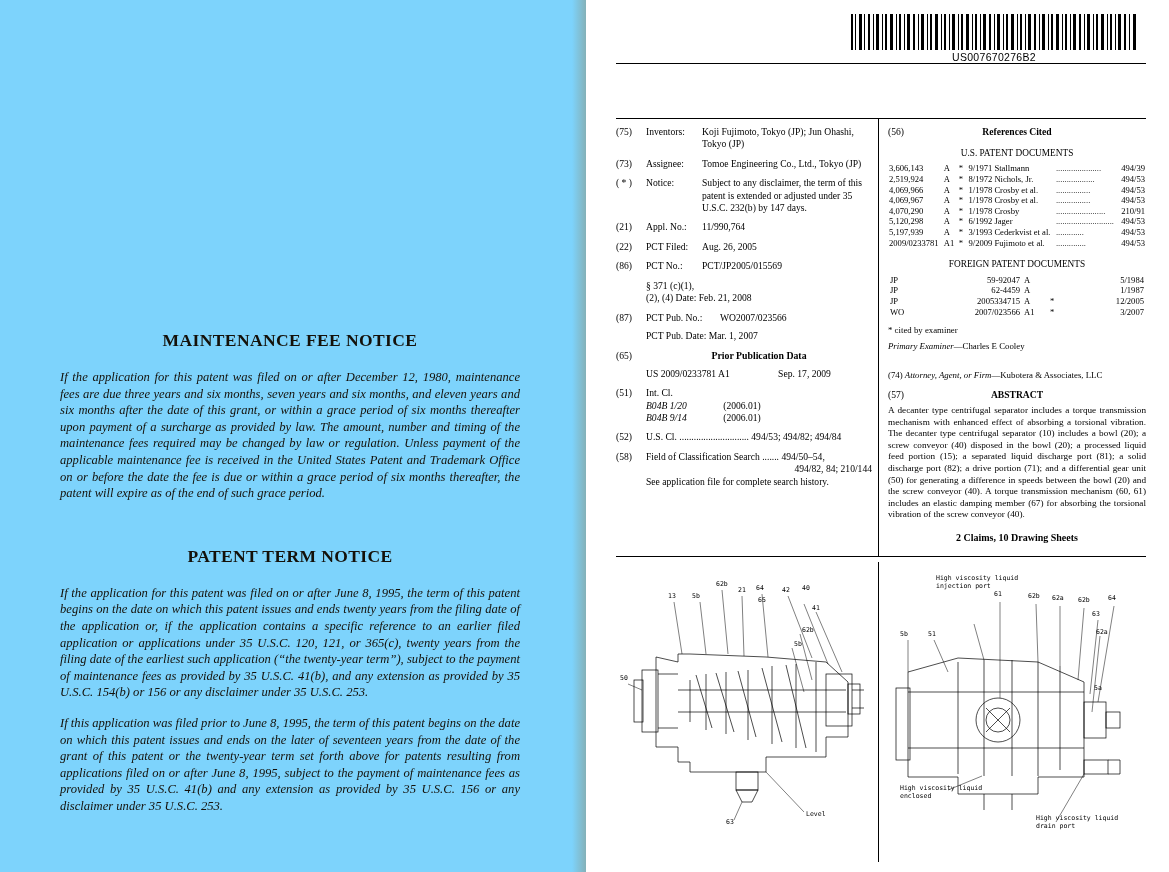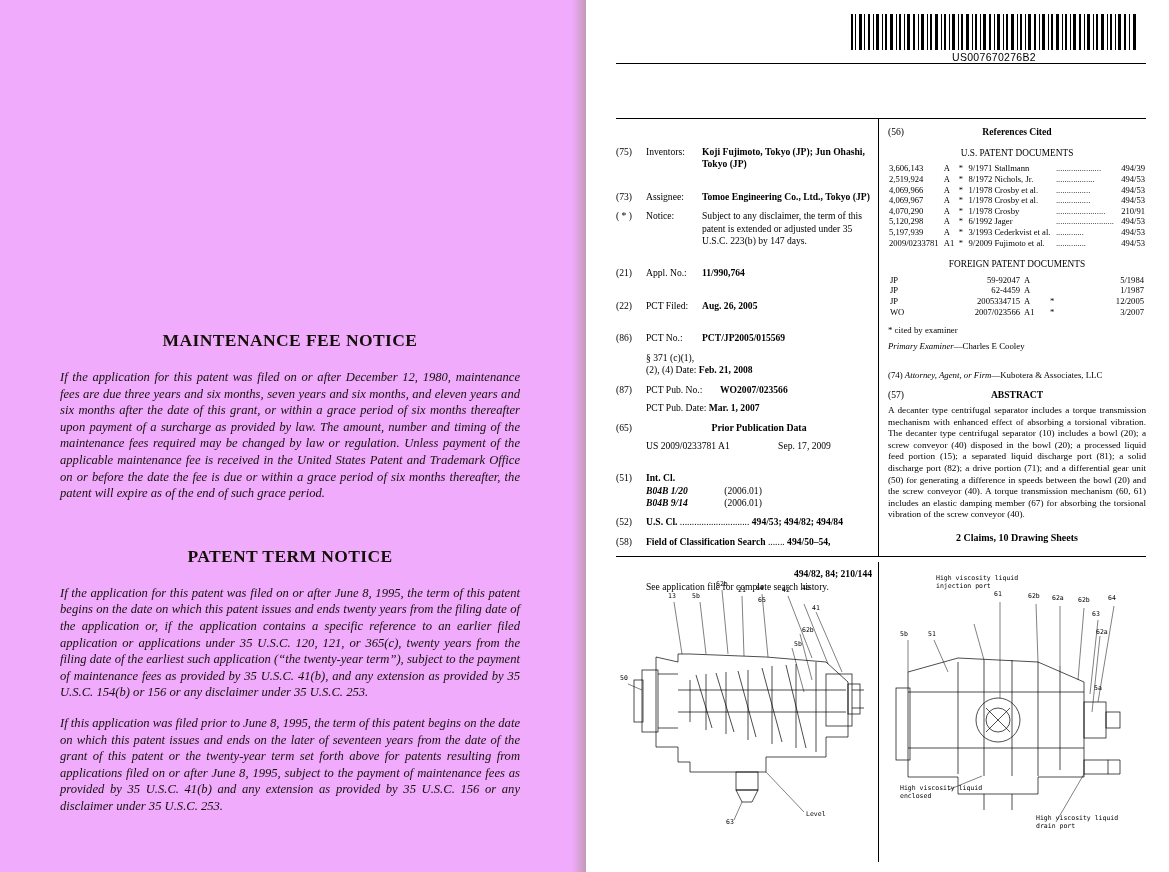--- a/index.html
+++ b/index.html
@@ -7,21 +7,21 @@
     width:1169px;height:872px;
     background:#ffffff;
     font-family:"Liberation Serif", serif;
     overflow:hidden;
   }
   #page{position:relative;width:1169px;height:872px;}
 
   
   #left-page{
     position:absolute;left:0;top:0;width:586px;height:872px;
-    background:#f0abfc;
+    background:#7dd3fc;
     border-right:1px solid #d8d4b4;
   }
   #left-page::after{
     content:"";position:absolute;right:0;top:0;width:14px;height:100%;
     background:linear-gradient(to right,rgba(180,175,140,0),rgba(140,135,100,.45));
   }
   .left-inner{position:absolute;left:60px;top:330px;width:460px;}
   .notice-title{
     text-align:center;font-size:17.5px;font-weight:bold;letter-spacing:.4px;
     margin:0 0 18px 0;color:#14110a;
@@ -59,21 +59,21 @@
 
   
   #col-left{position:absolute;left:30px;top:126px;width:256px;font-size:9.6px;line-height:12.4px;}
   #col-right{position:absolute;left:302px;top:126px;width:258px;font-size:9.6px;line-height:12.4px;}
 
   .fld{position:relative;margin-bottom:7px;}
   .fld .code{position:absolute;left:0;top:0;width:26px;}
   .fld .body{margin-left:30px;}
   .fld .key{float:left;width:52px;font-weight:normal;}
   .fld .val{margin-left:56px;}
-  .b{font-weight:bold;margin-top:20px;}
+  .b{font-weight:normal;}
   .i{font-style:italic;}
   .ttl{font-weight:bold;font-size:9.8px;line-height:12.6px;}
 
   .center-head{text-align:center;font-weight:bold;margin:0 0 5px 0;font-size:9.8px;}
   .sub-head{text-align:center;margin:7px 0 4px 0;font-size:9.3px;}
 
   table.refs{border-collapse:collapse;font-size:8.6px;line-height:10.6px;width:100%;}
   table.refs td{padding:0 1px;vertical-align:top;white-space:nowrap;}
   td.num{text-align:left;}
   td.star{text-align:center;width:8px;}
@@ -205,21 +205,21 @@
         <div class="body">
           <span class="key">Assignee:</span>
           <div class="val b">Tomoe Engineering Co., Ltd., Tokyo (JP)</div>
         </div>
       </div>
 
       <div class="fld">
         <span class="code">( * )</span>
         <div class="body">
           <span class="key">Notice:</span>
-          <div class="val">Subject to any disclaimer, the term of this patent is extended or adjusted under 35 U.S.C. 223(b) by 147 days.</div>
+          <div class="val">Subject to any disclaimer, the term of this patent is extended or adjusted under 35 U.S.C. 232(b) by 147 days.</div>
         </div>
       </div>
 
       <div class="fld">
         <span class="code">(21)</span>
         <div class="body">
           <span class="key">Appl. No.:</span>
           <div class="val b">11/990,764</div>
         </div>
       </div>

